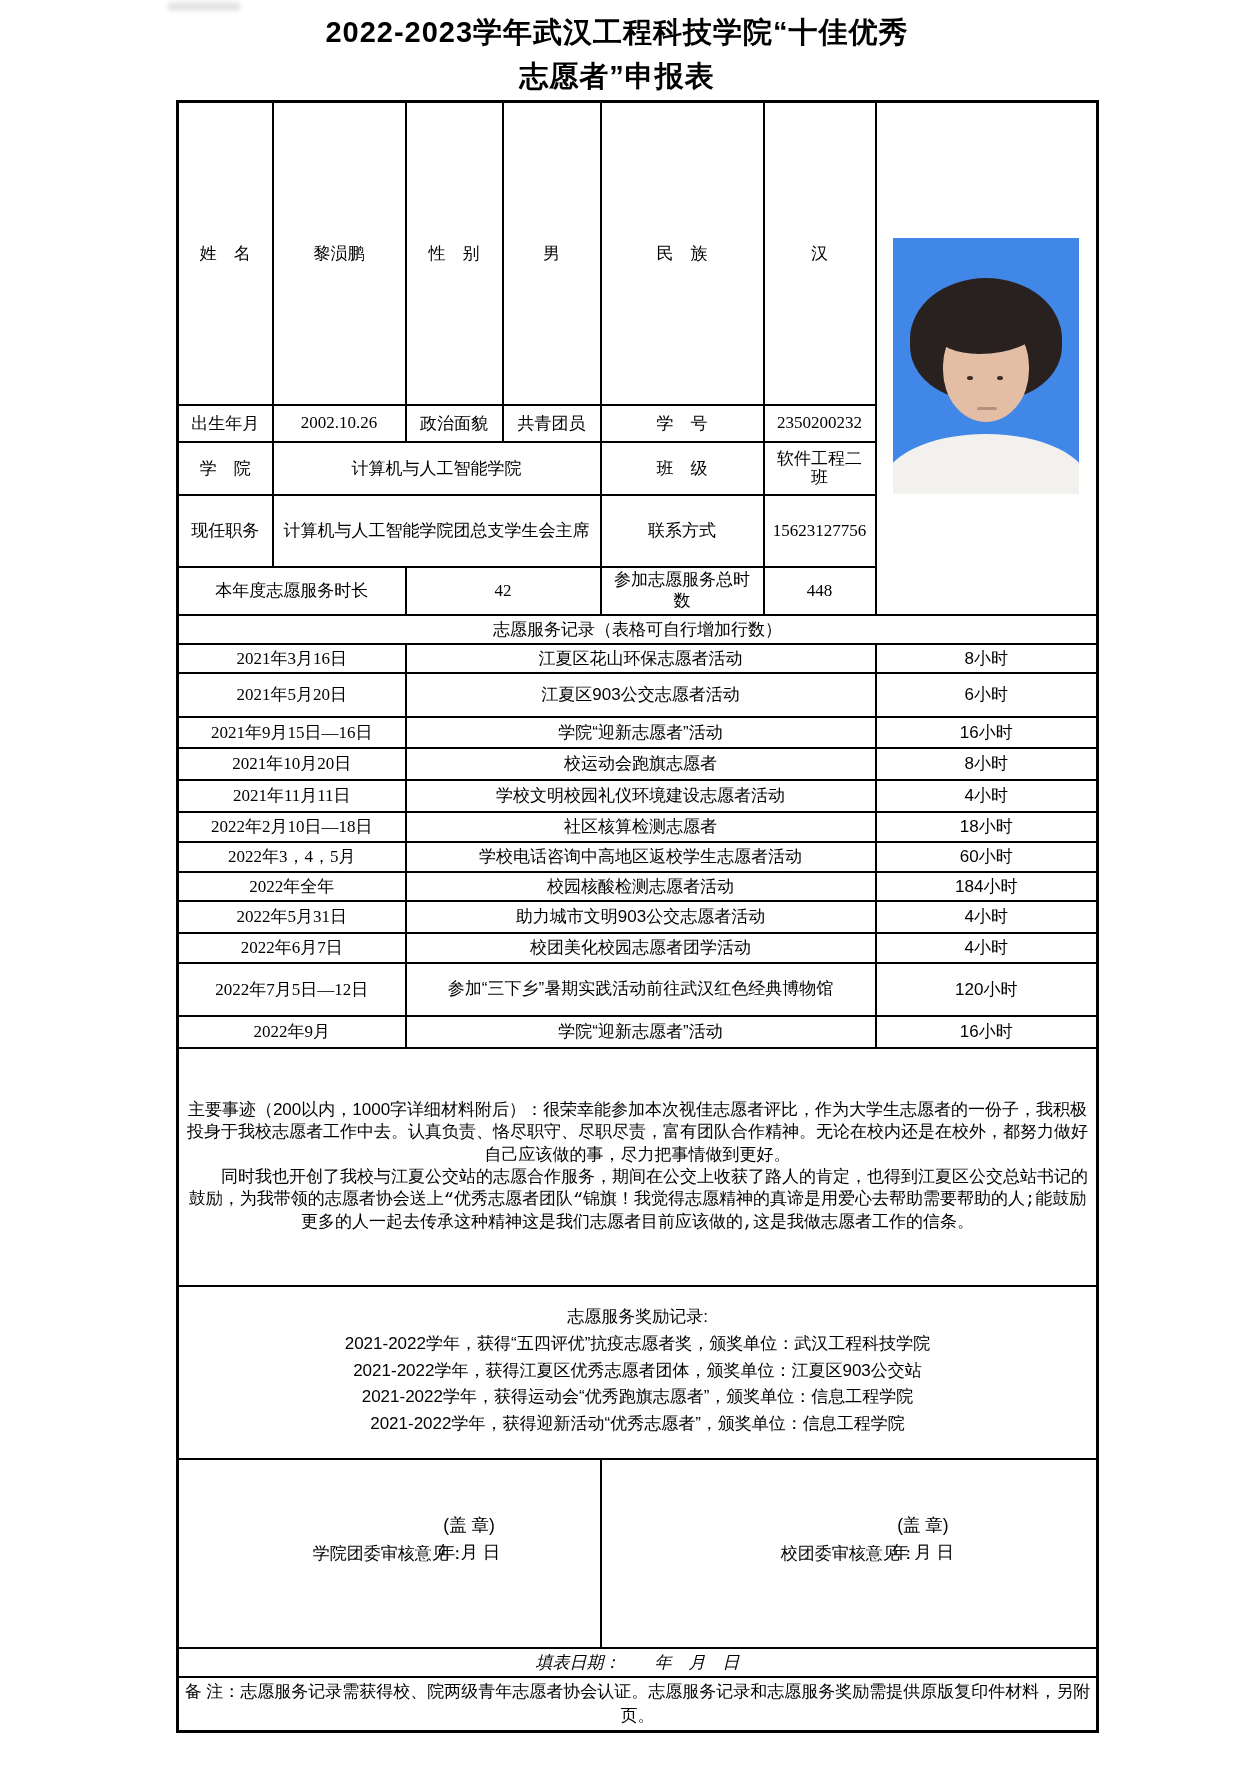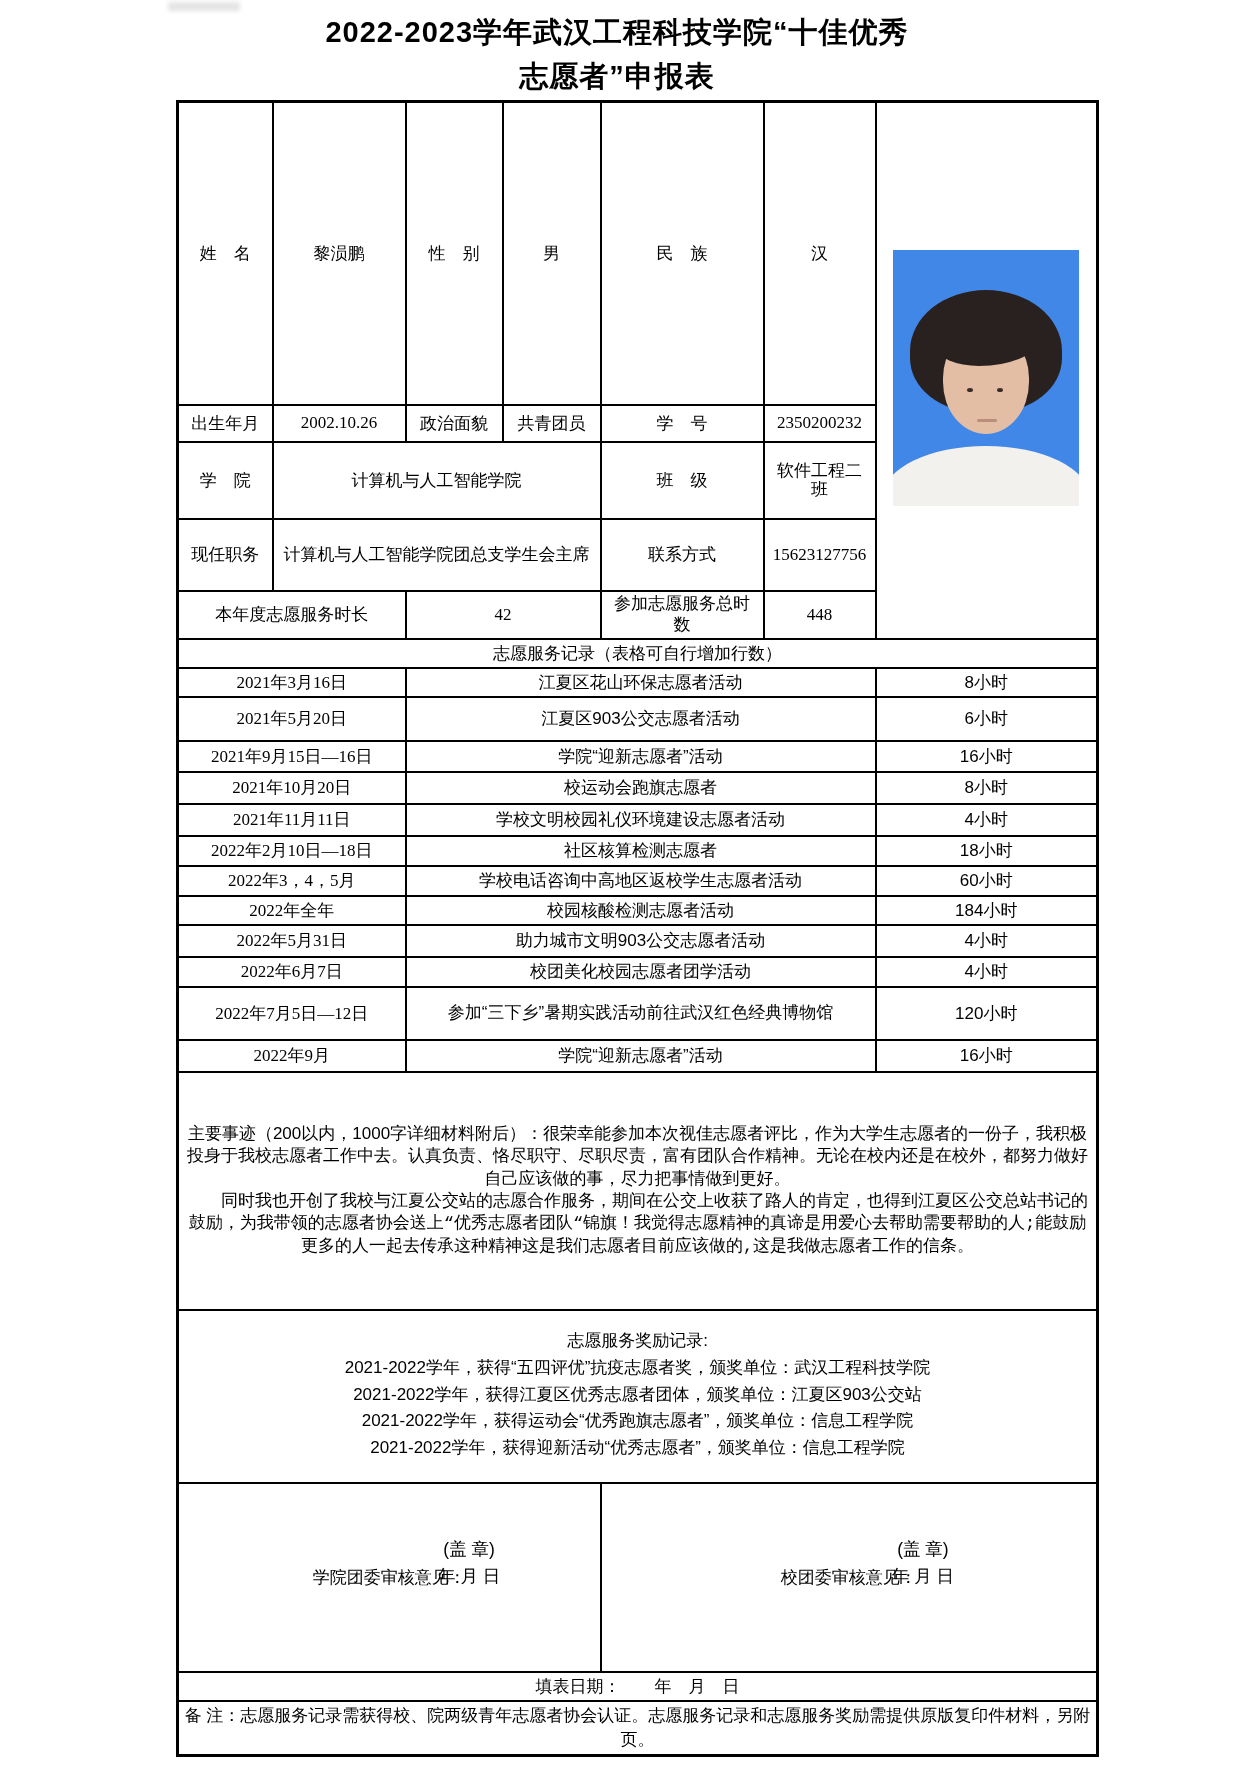--- a/index.html
+++ b/index.html
@@ -44,21 +44,21 @@
   td.rec-date{font-family:"Liberation Serif","DejaVu Serif",serif;font-size:17.5px;}
   td.rec-act{font-size:17.5px;}
   .deeds-cell{font-size:17.5px;line-height:1.33;text-align:left;padding:6px 8px;}
   .deeds-p2{text-indent:2em;font-family:Liberation Mono, monospace;}
   .awards-cell{font-size:17.5px;line-height:1.45;text-align:left;padding:5px 8px;}
   .awards-cell div{margin-bottom:2px;}
   .review-cell{position:relative;text-align:left;vertical-align:top;font-size:17.5px;padding:4px 6px;}
   .stamp-block{position:absolute;top:52px;text-align:center;font-size:17.5px;line-height:1.55;transform:translateX(-50%);white-space:nowrap;}
   .stamp-left{left:69%;}
   .stamp-right{left:65%;}
-  td.filldate{text-align:right;padding-right:14px;font-size:16.5px;}
+  td.filldate{text-align:right;padding-right:14px;font-size:16.5px;font-style:italic;}
   td.remark{text-align:left;font-size:17.5px;line-height:1.4;padding:4px 8px;}
   
   td.photo-cell{vertical-align:top;padding:0;}
   .photo{
     position:relative;width:186px;height:256px;
     margin:16px auto 0 auto;
     background:#4187e8;overflow:hidden;
   }
   .hair{position:absolute;top:40px;left:17px;width:152px;height:122px;
     background:#292120;border-radius:52% 52% 46% 46%;}
@@ -124,21 +124,21 @@
       <td class="lab">政治面貌</td>
       <td>共青团员</td>
       <td class="lab">学　号</td>
       <td class="serif">2350200232</td>
     </tr>
 
     <tr style="height:45px">
       <td class="lab">学　院</td>
       <td class="val-cjk" colspan="3">计算机与人工智能学院</td>
       <td class="lab">班　级</td>
-      <td style="padding:18px 8px;line-height:1.15;">软件工程二班</td>
+      <td style="padding:6px 8px;line-height:1.15;">软件工程二班</td>
     </tr>
 
     <tr style="height:72px">
       <td class="lab">现任职务</td>
       <td class="job" colspan="3">计算机与人工智能学院团总支学生会主席</td>
       <td class="lab">联系方式</td>
       <td class="serif">15623127756</td>
     </tr>
 
     <tr style="height:48px">

